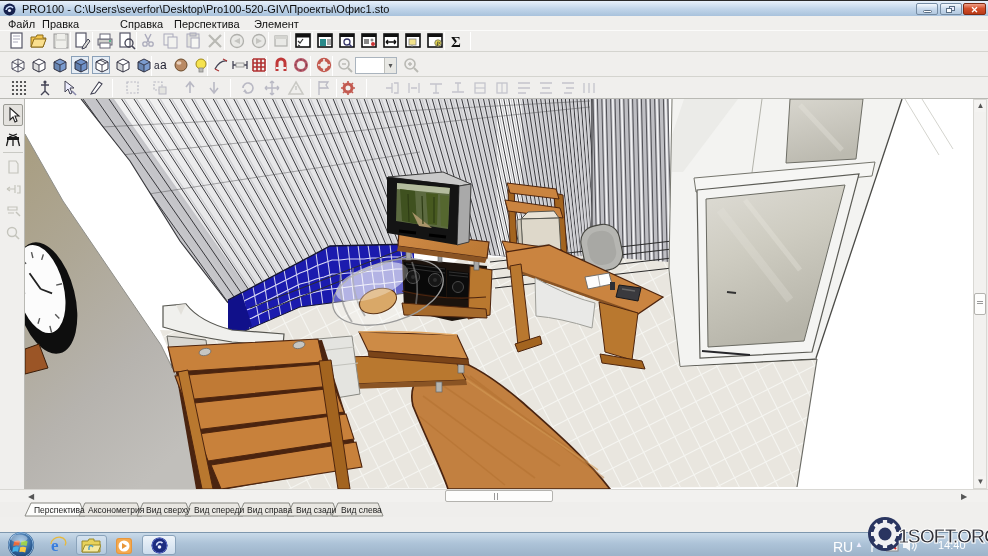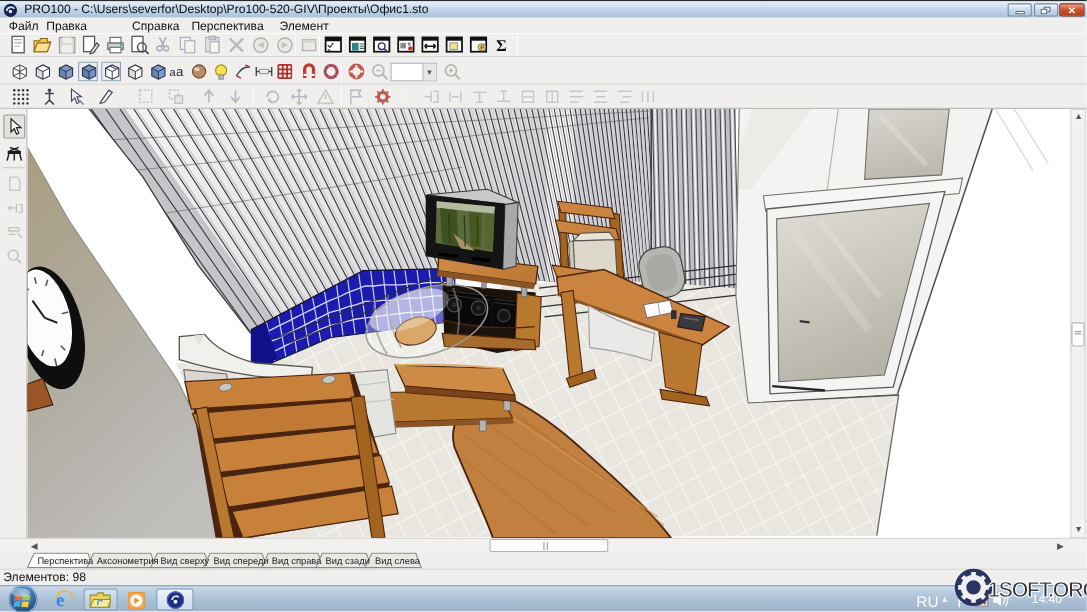--- a/index.html
+++ b/index.html
@@ -616,23 +616,20 @@
       <polygon points="287,14 293,1 333,1 338,14" fill="#e9e7e2" stroke="#8a8a84" stroke-width="1"></polygon>
       <polygon points="332,14 338,1 378,1 383,14" fill="#e9e7e2" stroke="#8a8a84" stroke-width="1"></polygon>
       <text x="34" y="11" font-size="8.5" fill="#222" font-family="Liberation Sans">Перспектива</text>
       <text x="88" y="11" font-size="8.5" fill="#222" font-family="Liberation Sans">Аксонометрия</text>
       <text x="146" y="11" font-size="8.5" fill="#222" font-family="Liberation Sans">Вид сверху</text>
       <text x="194" y="11" font-size="8.5" fill="#222" font-family="Liberation Sans">Вид спереди</text>
       <text x="247" y="11" font-size="8.5" fill="#222" font-family="Liberation Sans">Вид справа</text>
       <text x="296" y="11" font-size="8.5" fill="#222" font-family="Liberation Sans">Вид сзади</text>
       <text x="341" y="11" font-size="8.5" fill="#222" font-family="Liberation Sans">Вид слева</text>
     </svg>
-<div class="abs" style="left:0;top:517px;width:988px;height:15px;background:#f0efed;border-top:1px solid #d9d8d4;font-size:11px;color:#111">
-      <span style="position:absolute;left:3px;top:1px">Элементов: 98</span>
-    </div>
 <div class="abs" style="left:0;top:532px;width:988px;height:24px;background:linear-gradient(180deg,#c9dae9 0%,#adc3d8 45%,#9cb3c9 100%);border-top:1px solid #7e97ae">
 <svg class="abs" style="left:7px;top:-2px" width="28" height="28" viewBox="0 0 28 28">
 <defs>
           <radialGradient id="orb" cx="0.5" cy="0.35" r="0.8">
 <stop offset="0" stop-color="#7fb2e0"></stop>
             <stop offset="0.55" stop-color="#2e5e95"></stop>
             <stop offset="1" stop-color="#16355c"></stop>
 </radialGradient>
         </defs>
 <circle cx="14" cy="14" r="13" fill="url(#orb)"></circle>

